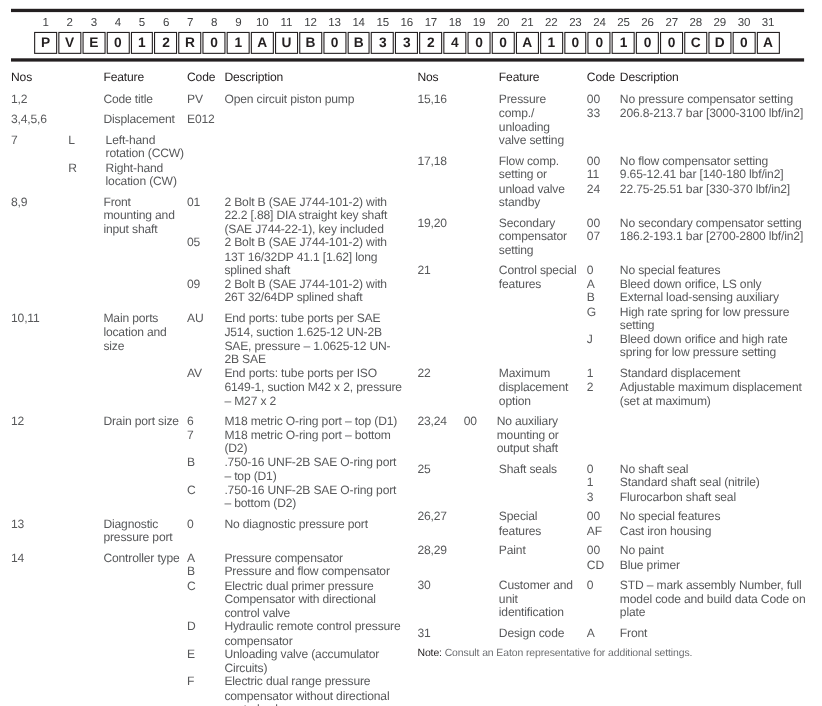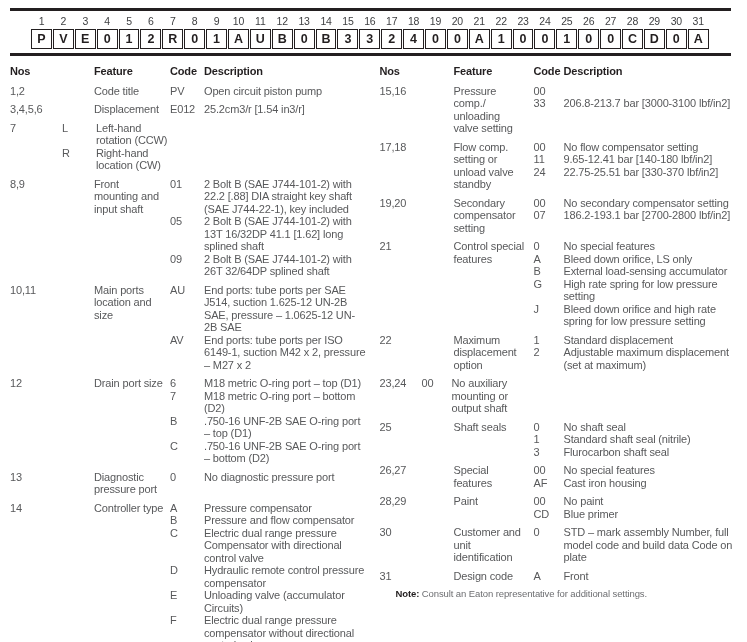--- a/index.html
+++ b/index.html
@@ -26,31 +26,31 @@
   .tables{display:flex;margin-top:9px;}
   .col{box-sizing:border-box;}
   .col.left{width:358px;--nos:52px;--feat:108px;--code:34px;}
   .col.right{width:360px;margin-left:12px;--nos:42px;--feat:112px;--code:30px;}
   .trow{
     display:grid;grid-template-columns:var(--nos) var(--feat) 1fr;
     margin-bottom:6px;
     font-size:11px;line-height:12.5px;letter-spacing:-0.15px;color:#58595b;
   }
   .thead{margin-bottom:7px;}
-  .thead .hcell{font-weight:bold;color:#231f20;}
+  .thead .hcell{font-weight:normal;color:#231f20;}
   .c-nos{padding-right:4px;}
   .c-feat{padding-right:6px;padding-left:32px;}
   .c-entries{display:block;}
   .entry{display:grid;grid-template-columns:var(--code) 1fr;}
   .c-code{padding-right:2px;}
   .c-desc{padding-right:2px;}
   .note{
     margin-top:5px;font-size:9.5px;line-height:12px;color:#6d6e71;letter-spacing:-0.1px;
   }
-  .note-label{font-weight:bold;color:#231f20;margin-left:16px;}
+  .note-label{font-weight:normal;color:#231f20;}
 </style>
 </head>
 <body>
 
 <div class="page">
 
   <div class="rule"></div>
 
   <div class="code-row numbers" id="code-numbers">
       <div class="num-cell">1</div>
@@ -143,21 +143,20 @@
               <div class="c-desc">Open circuit piston pump</div>
             </div>
           </div>
         </div>
         <div class="trow">
           <div class="c-nos">3,4,5,6</div>
           <div class="c-feat">Displacement</div>
           <div class="c-entries">
             <div class="entry">
               <div class="c-code">E012</div>
-              <div class="c-desc">25.2cm3/r [1.54 in3/r]</div>
             </div>
           </div>
         </div>
         <div class="trow">
           <div class="c-nos">7</div>
           <div class="c-entries">
             <div class="entry">
               <div class="c-code">L</div>
               <div class="c-desc">Left-hand rotation (CCW)</div>
             </div>
@@ -238,21 +237,21 @@
             <div class="entry">
               <div class="c-code">A</div>
               <div class="c-desc">Pressure compensator</div>
             </div>
             <div class="entry">
               <div class="c-code">B</div>
               <div class="c-desc">Pressure and flow compensator</div>
             </div>
             <div class="entry">
               <div class="c-code">C</div>
-              <div class="c-desc">Electric dual range pressure Compensator with directional control valve</div>
+              <div class="c-desc">Electric dual primer pressure Compensator with directional control valve</div>
             </div>
             <div class="entry">
               <div class="c-code">D</div>
               <div class="c-desc">Hydraulic remote control pressure compensator</div>
             </div>
             <div class="entry">
               <div class="c-code">E</div>
               <div class="c-desc">Unloading valve (accumulator Circuits)</div>
             </div>
             <div class="entry">
@@ -277,20 +276,21 @@
                 <div class="c-desc hcell">Description</div>
               </div>
             </div>
           </div>
           <div class="trow">
             <div class="c-nos">15,16</div>
             <div class="c-feat">Pressure comp./ unloading valve setting</div>
             <div class="c-entries">
               <div class="entry">
                 <div class="c-code">00</div>
+                <div class="c-desc">No pressure compensator setting</div>
               </div>
               <div class="entry">
                 <div class="c-code">33</div>
                 <div class="c-desc">206.8-213.7 bar [3000-3100 lbf/in2]</div>
               </div>
             </div>
           </div>
           <div class="trow">
             <div class="c-nos">17,18</div>
             <div class="c-feat">Flow comp. setting or unload valve standby</div>
@@ -330,21 +330,21 @@
               <div class="entry">
                 <div class="c-code">0</div>
                 <div class="c-desc">No special features</div>
               </div>
               <div class="entry">
                 <div class="c-code">A</div>
                 <div class="c-desc">Bleed down orifice, LS only</div>
               </div>
               <div class="entry">
                 <div class="c-code">B</div>
-                <div class="c-desc">External load-sensing accumulator</div>
+                <div class="c-desc">External load-sensing auxiliary</div>
               </div>
               <div class="entry">
                 <div class="c-code">G</div>
                 <div class="c-desc">High rate spring for low pressure setting</div>
               </div>
               <div class="entry">
                 <div class="c-code">J</div>
                 <div class="c-desc">Bleed down orifice and high rate spring for low pressure setting</div>
               </div>
             </div>

